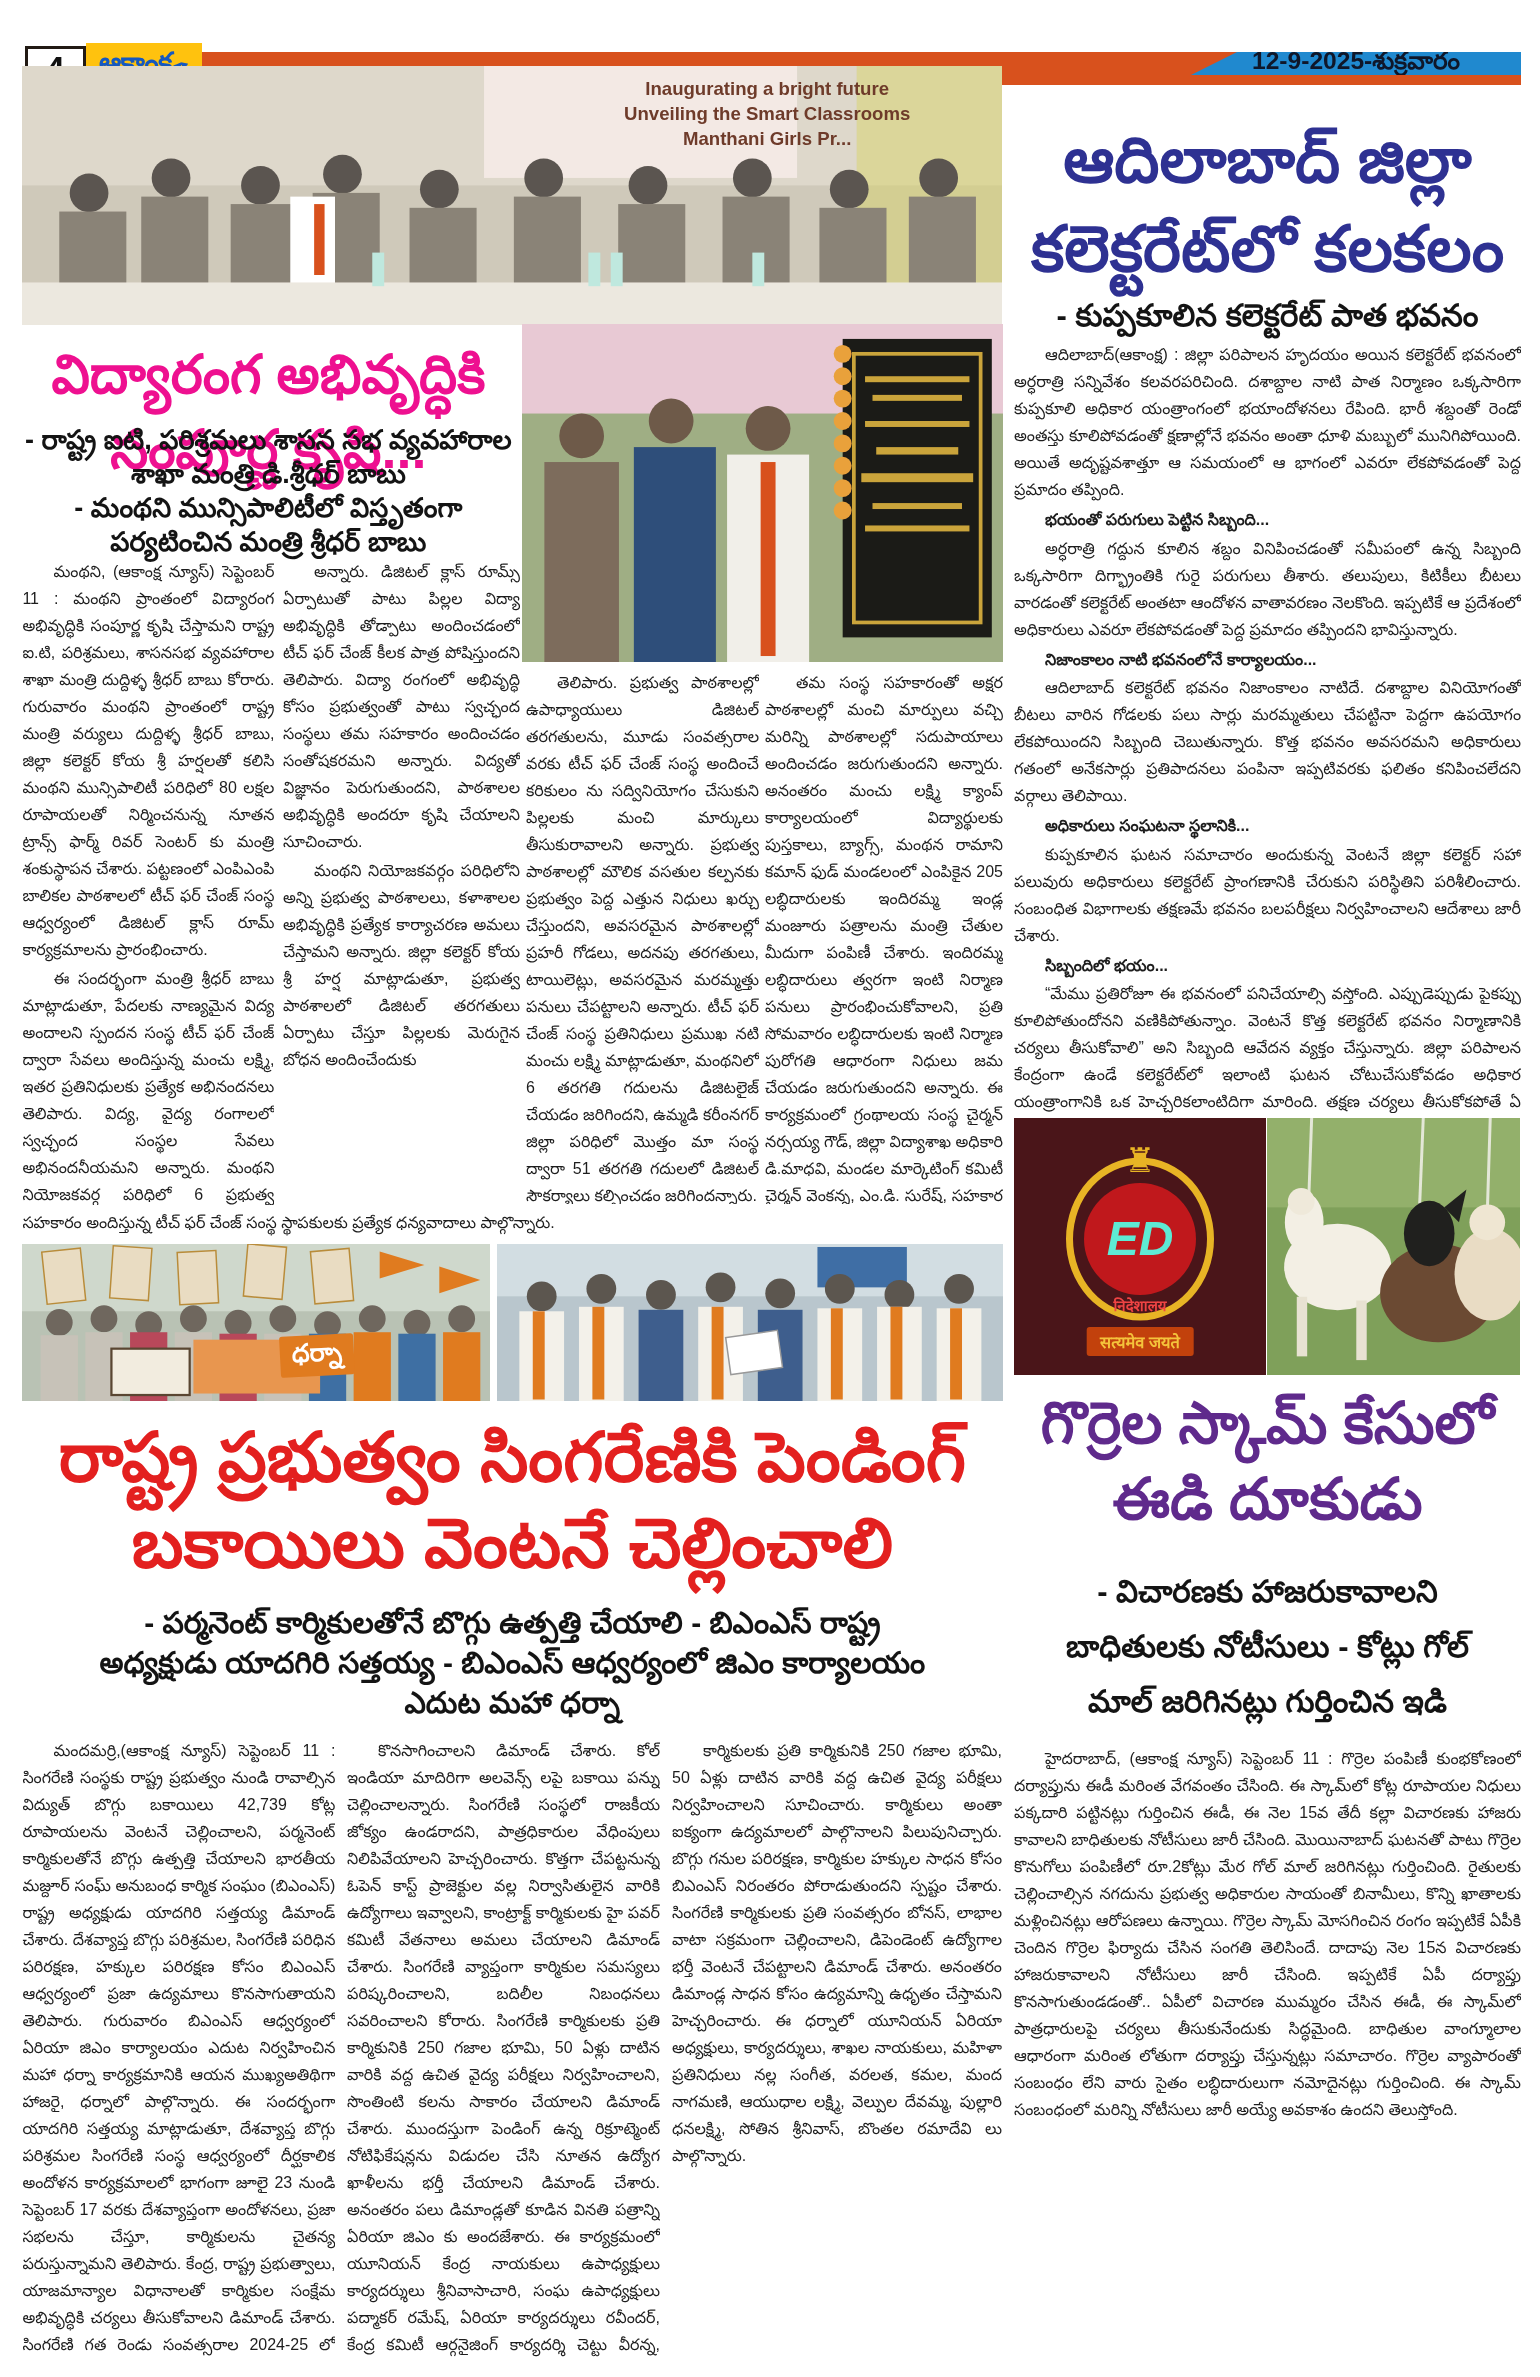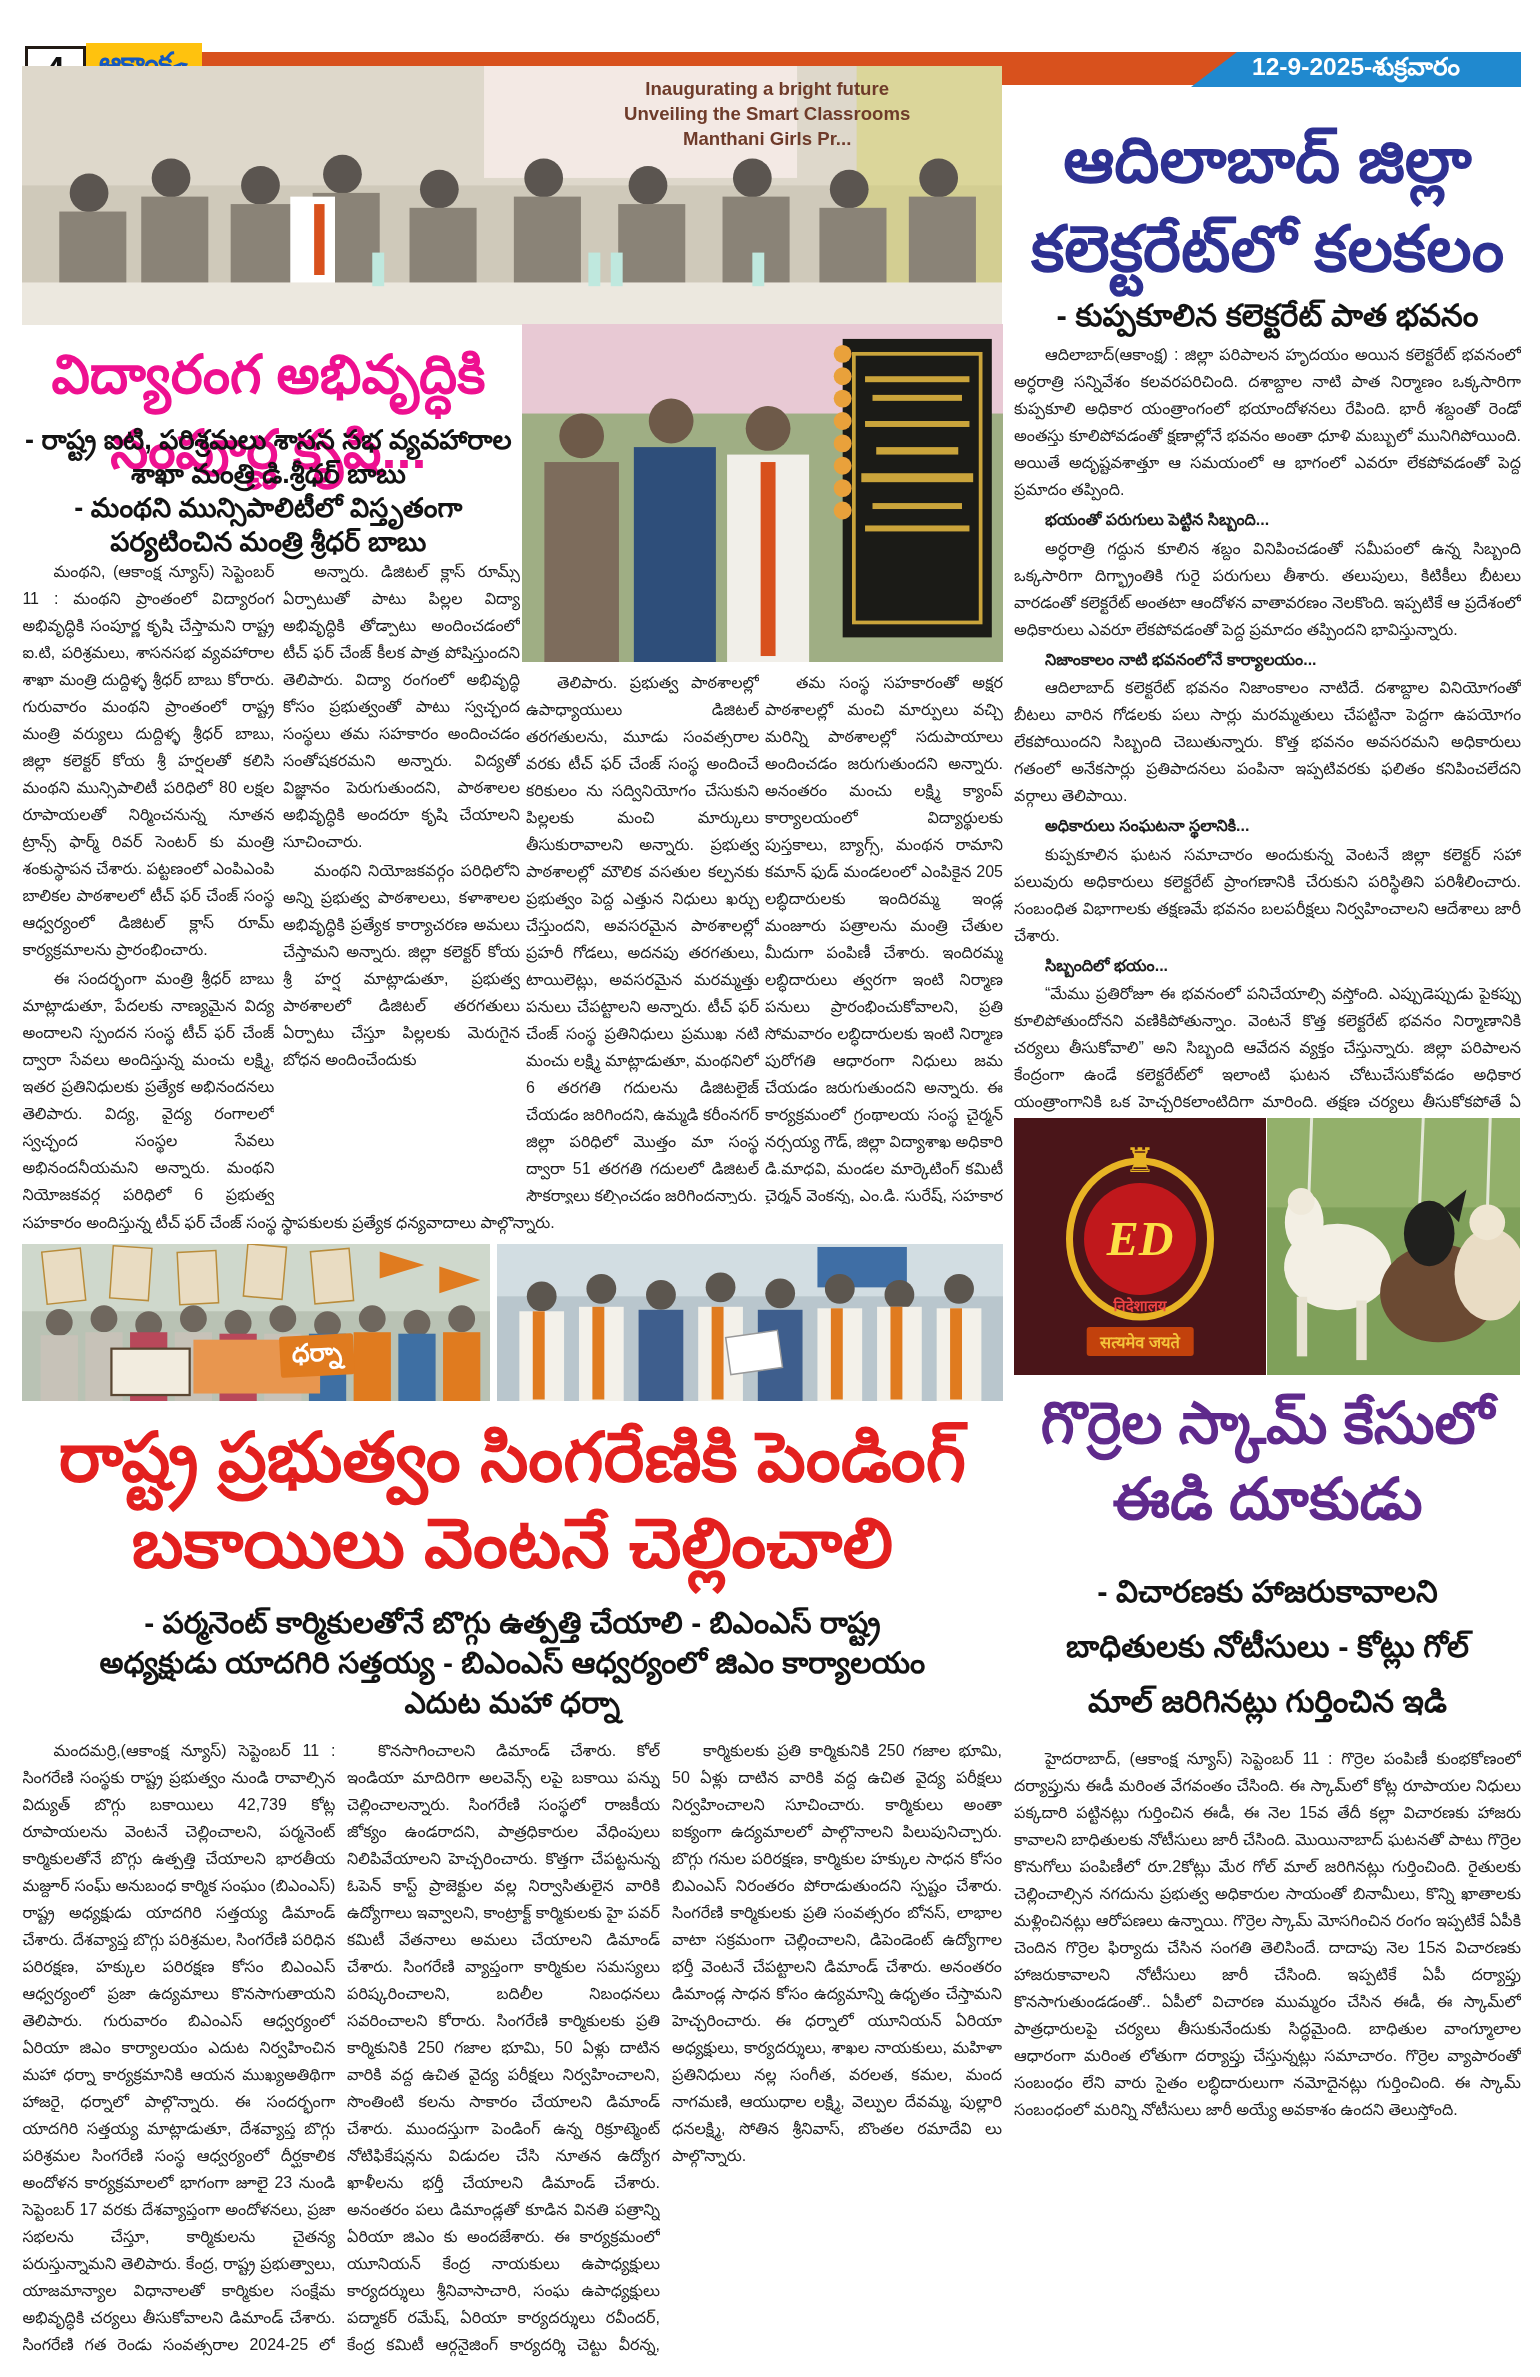--- a/index.html
+++ b/index.html
@@ -6,37 +6,37 @@
   #paper{position:relative;width:1541px;height:2377px;background:#ffffff;
          font-family:"Liberation Sans",sans-serif;overflow:hidden;padding-left:37px;}
   .abs{position:absolute;}
   
   .pagenum{left:24.6px;top:46px;width:55px;height:39px;background:#fff;border:3px solid #221a14;
            display:flex;align-items:center;justify-content:center;font-size:34px;font-weight:bold;color:#111;}
   .masthead{left:86px;top:43px;width:116px;height:46px;background:#ffc20e;display:flex;align-items:center;
             justify-content:center;font-size:28px;font-weight:bold;color:#1558c0;letter-spacing:-0.7px;}
   .masthead .pen{font-size:19.4px;color:#1558c0;margin-left:1.5px;transform:rotate(-15deg);}
   .topbar{left:202px;top:52px;width:1319px;height:33px;background:#d8511d;}
-  .datebox{left:1191px;top:52px;width:330px;height:35px;background:#2089cf;
+  .datebox{left:1191px;top:52px;width:330px;height:23px;background:#2089cf;
            clip-path:polygon(46px 0,100% 0,100% 100%,0 100%);display:flex;align-items:center;
-           justify-content:center;font-size:24.6px;font-weight:bold;color:#ffffff;}
+           justify-content:center;font-size:24.6px;font-weight:bold;color:#0f172a;}
   
   .photo{position:absolute;overflow:hidden;background:#b9b4a6;}
   .photo svg{position:absolute;left:0;top:0;width:100%;height:100%;}
   .banner-lines{position:absolute;left:54%;top:4%;width:44%;color:#6e3b2a;
                 font-size:18.6px;font-weight:bold;text-align:center;line-height:25px;}
   .dharna-tag{position:absolute;left:55%;top:58%;background:#e07b1f;color:#fff;font-weight:bold;
               font-size:25px;padding:3px 12px;border-radius:3px;transform:rotate(-3deg);}
   
   .edlogo{background:#4a1519;}
   .edlogo .ring{position:absolute;left:50%;top:47%;width:134px;height:149px;transform:translate(-50%,-50%);
                 border:7.5px solid #e8b425;border-radius:50%;}
   .edlogo .disc{position:absolute;left:50%;top:47%;width:112px;height:112px;transform:translate(-50%,-50%);
                 background:#c0181c;border-radius:50%;display:flex;align-items:center;justify-content:center;
-                color:#fde047;font-family:Liberation Serif, serif;font-style:italic;font-weight:bold;font-size:48px;}
+                color:#5eead4;font-family:Liberation Sans, sans-serif;font-style:italic;font-weight:bold;font-size:48px;}
   .edlogo .emblem{position:absolute;left:50%;top:22.4px;transform:translateX(-50%);color:#e8b425;font-size:34px;}
   .edlogo .ribbon{position:absolute;left:50%;bottom:19.4px;transform:translateX(-50%);background:#c2410c;
                   color:#f4c33b;font-size:16.4px;font-weight:bold;padding:3px 13.4px;border-radius:3px;white-space:nowrap;}
   .edlogo .dev{position:absolute;left:50%;transform:translateX(-50%);color:#ef4444;font-size:15px;font-weight:bold;}
   
   .hl{position:absolute;text-align:center;font-weight:bold;}
   .hl-pink{color:#ee1090;font-size:54px;line-height:75px;}
   .hl-blue{color:#2e3192;font-size:64px;line-height:89px;}
   .hl-red{color:#e3201f;font-size:69px;line-height:86px;}
   .hl-purple{color:#5f2a8c;font-size:58px;line-height:76px;}

